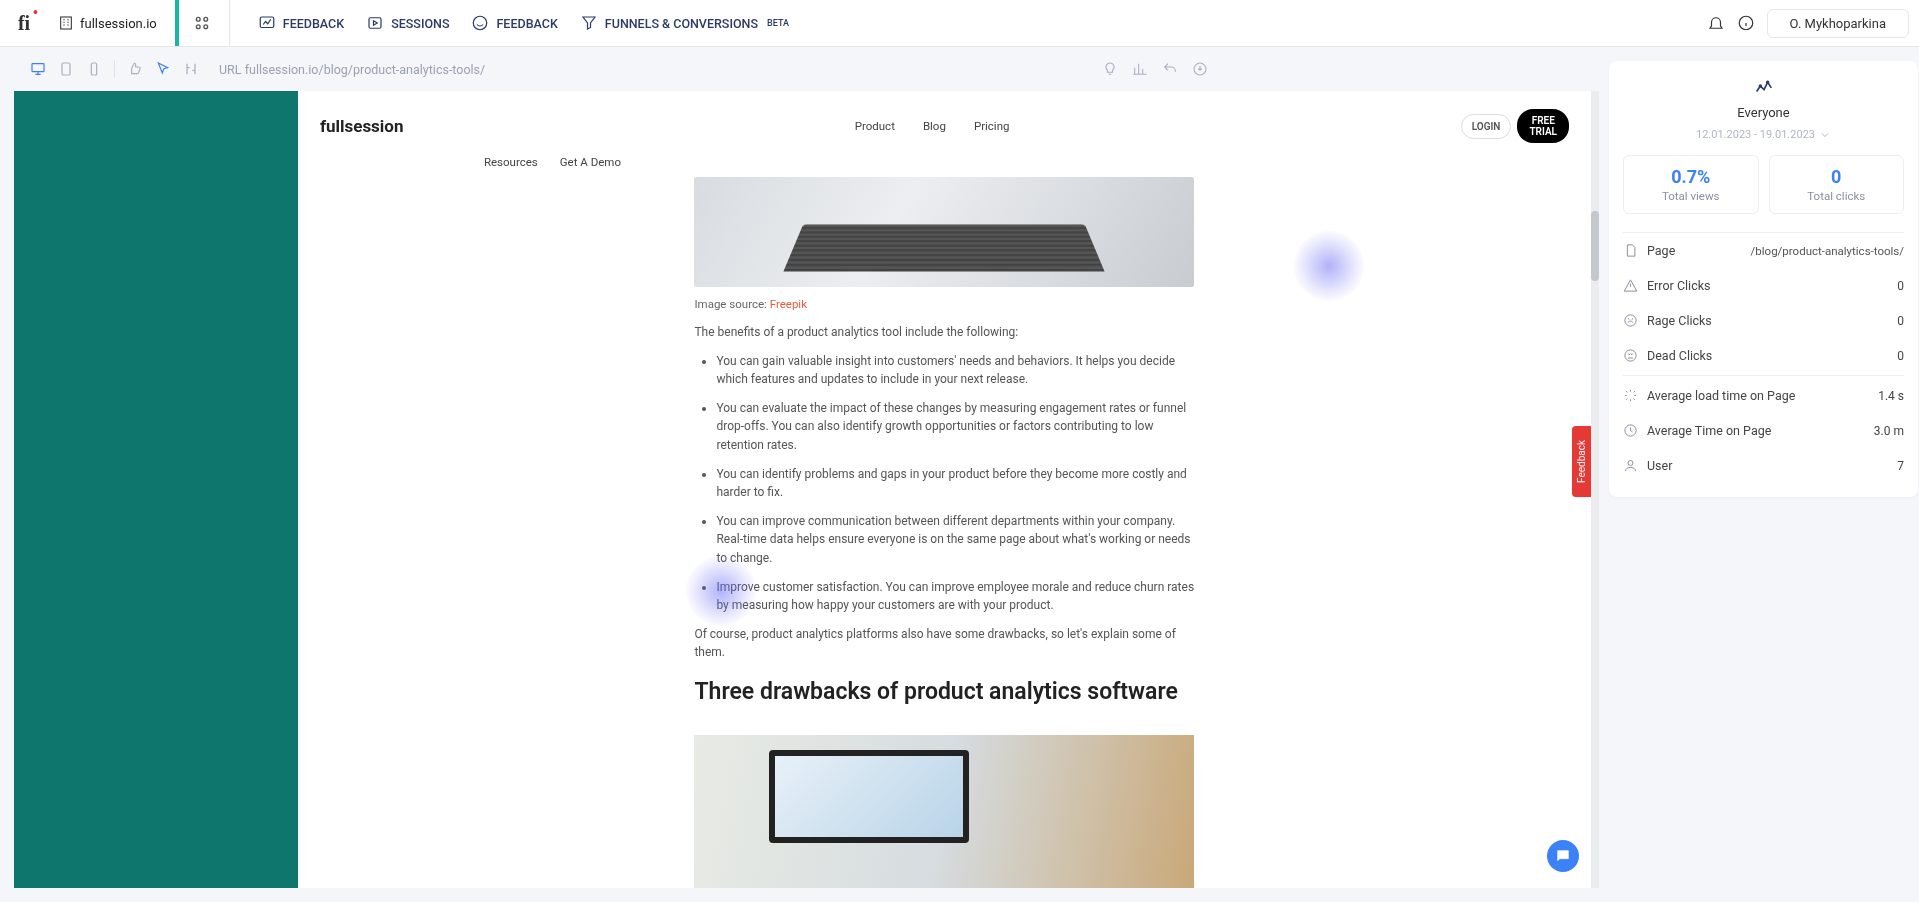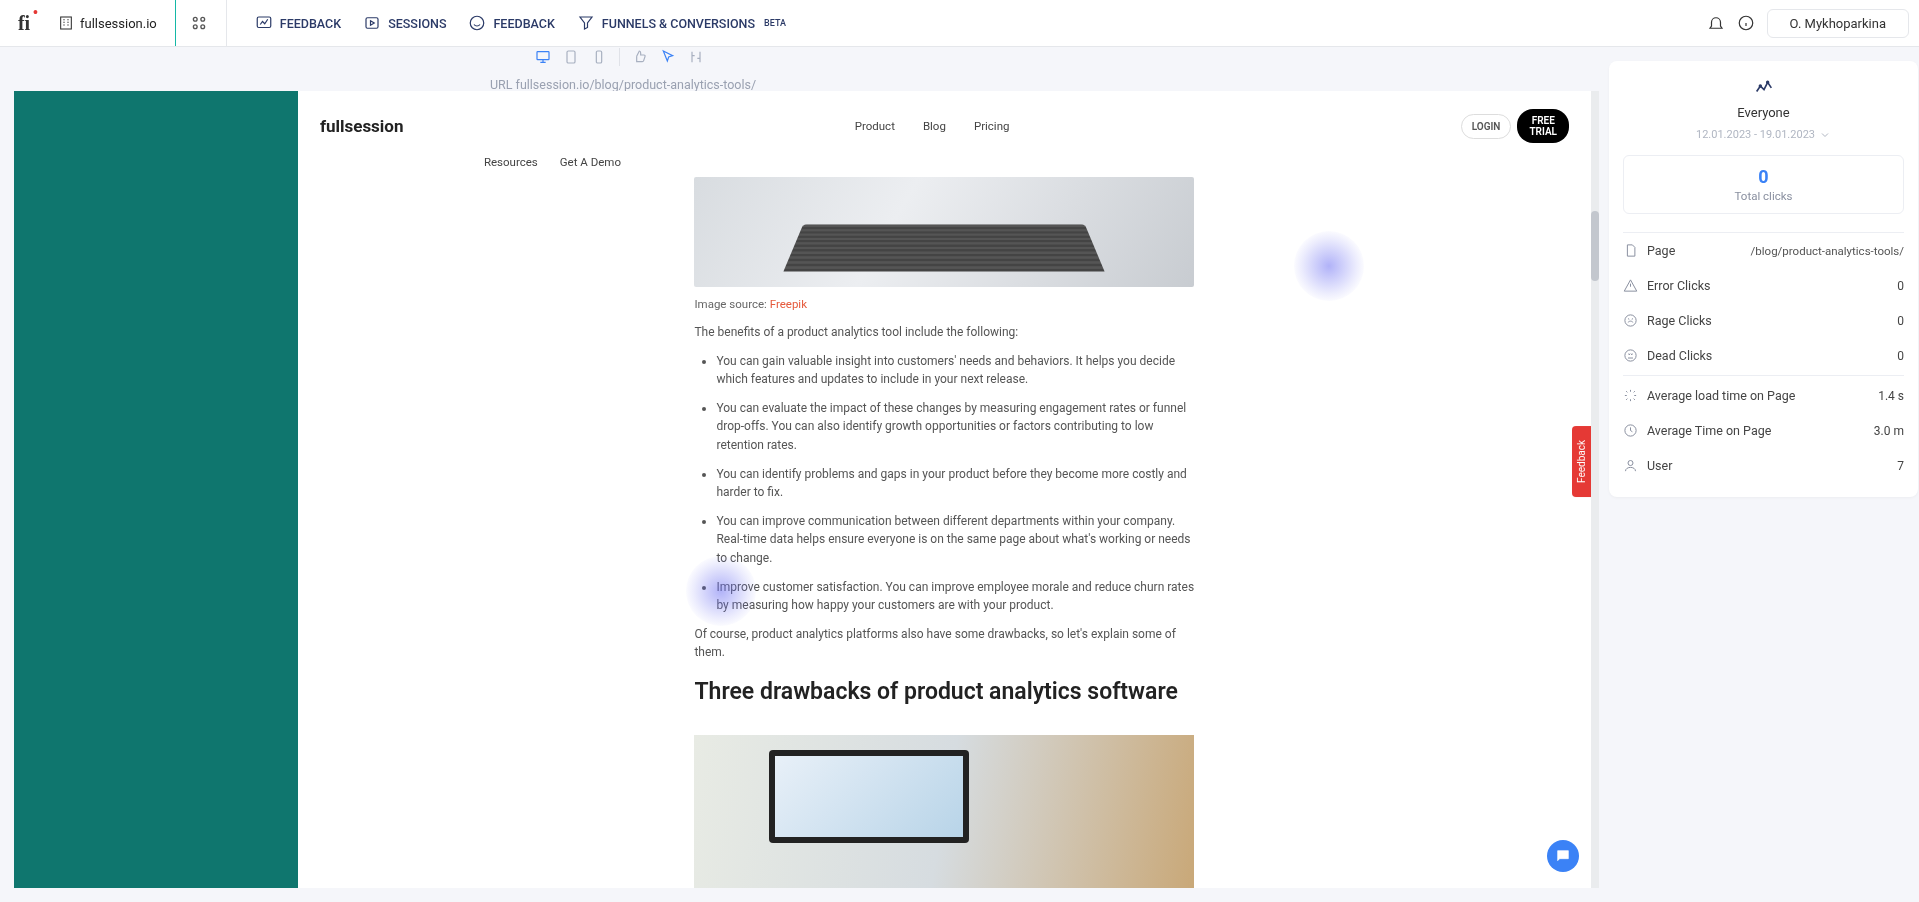--- a/index.html
+++ b/index.html
@@ -1,36 +1,36 @@
 <!DOCTYPE html>
 <html><head>
 <meta charset="utf-8">
 <style>
 * { margin: 0; padding: 0; box-sizing: border-box; }
 body { font-family: -apple-system, BlinkMacSystemFont, "Segoe UI", Roboto, sans-serif; background: #f5f6fa; color: #333; overflow: hidden; }
 
 
 .top-header { height: 47px; background: #fff; border-bottom: 1px solid #e5e7eb; display: flex; align-items: center; padding: 0 10px; }
-.logo-block { display: flex; align-items: center; gap: 10px; padding-right: 18px; border-right: 1px solid #14b8a6; height: 100%; }
+.logo-block { display: flex; align-items: center; gap: 10px; padding-right: 18px; border-right: 4px solid #14b8a6; height: 100%; }
 .fi-logo { width: 28px; height: 28px; display: flex; align-items: center; justify-content: center; font-weight: 900; font-size: 20px; font-family: Georgia, serif; position: relative; }
 .fi-logo .dot { color: #e53935; position: absolute; top: -4px; right: 0; font-size: 14px; }
 .site-chip { display: flex; align-items: center; gap: 6px; color: #222; font-size: 13px; margin-left: 10px; }
 .site-chip svg { width: 16px; height: 16px; stroke: #333; }
 .apps-icon { margin: 0 14px; border-right: 1px solid #e5e7eb; padding-right: 18px; height: 100%; display: flex; align-items: center; }
 .nav-links { display: flex; align-items: center; gap: 22px; margin-left: 14px; height: 100%; }
 .nav-item { display: flex; align-items: center; gap: 7px; color: #2b3a67; font-size: 12.5px; font-weight: 500; cursor: pointer; }
 .nav-item svg { width: 18px; height: 18px; stroke: #2b3a67; }
 .beta-badge { font-size: 9px; color: #2b3a67; vertical-align: super; margin-left: 2px; }
 .spacer { flex: 1; }
 .header-right { display: flex; align-items: center; gap: 12px; }
 .header-right svg { width: 18px; height: 18px; stroke: #333; }
 .user-pill { border: 1px solid #e5e7eb; border-radius: 6px; padding: 6px 22px; font-size: 13px; color: #333; }
 
 
-.toolbar { height: 44px; padding: 0 14px; display: flex; align-items: center; gap: 10px; background: #f5f6fa; max-width: 1210px; flex-direction: column; }
+.toolbar { height: 44px; padding: 0 14px; display: flex; align-items: center; gap: 10px; background: #f5f6fa; max-width: 1210px; }
 .toolbar-left { display: flex; align-items: center; gap: 8px; }
 .tb-icon { width: 20px; height: 20px; display: flex; align-items: center; justify-content: center; cursor: pointer; }
 .tb-icon svg { width: 16px; height: 16px; stroke: #a8b0c0; }
 .tb-icon.active svg { stroke: #3b82f6; }
 .tb-divider { width: 1px; height: 18px; background: #e0e2e8; margin: 0 2px; }
 .url-label { color: #9aa1b1; font-size: 12.5px; margin-left: 8px; }
 .toolbar-right { display: flex; align-items: center; gap: 10px; margin-left: auto; }
 
 
 .main-wrap { display: flex; height: calc(100vh - 47px); }
@@ -291,20 +291,24 @@
       <div class="panel-title">Everyone</div>
     </div>
     <div class="date-range">
       <span>12.01.2023 - 19.01.2023</span>
       <svg width="12" height="12" viewBox="0 0 24 24" fill="none" stroke="#b0b6c2" stroke-width="2">
             <path d="M6 9l6 6 6-6"></path>
           </svg>
     </div>
     <div class="metrics-row">
       <div class="metric-card">
+        <div class="metric-val">0.7%</div>
+        <div class="metric-lbl">Total views</div>
+      </div>
+      <div class="metric-card">
         <div class="metric-val">0</div>
         <div class="metric-lbl">Total clicks</div>
       </div>
     </div>
 
     <div class="stat-list">
       <div class="stat-row">
         <div class="lft">
               <svg viewBox="0 0 24 24" fill="none" stroke-width="1.6">
                 <path d="M7 3h8l4 4v14H7z"></path>

